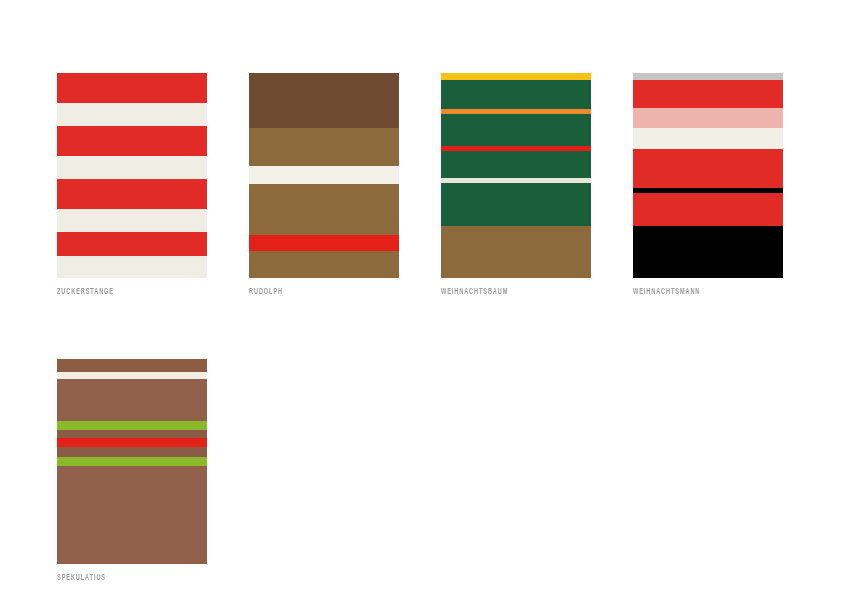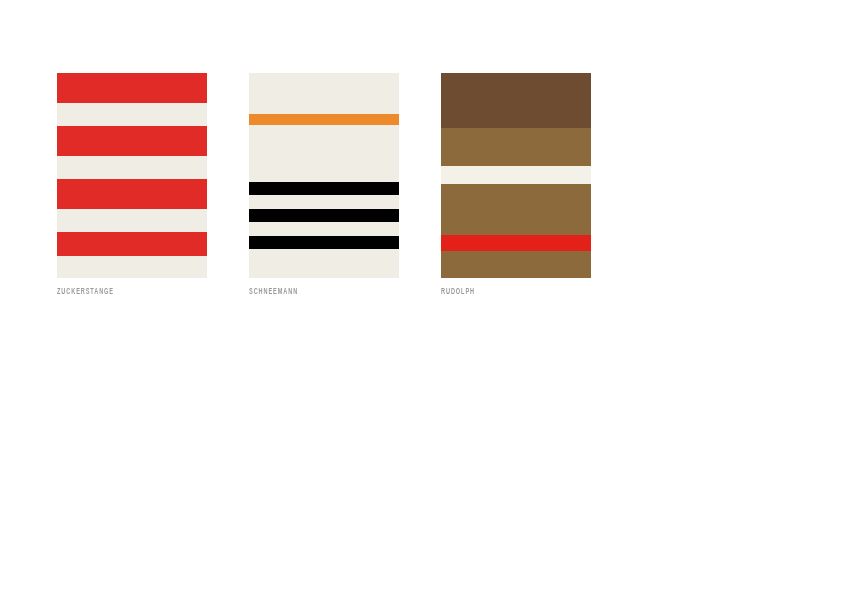--- a/index.html
+++ b/index.html
@@ -85,46 +85,73 @@
           <div class="band" style="background: rgb(224, 43, 38); height: 14.6341%;"></div>
           <div class="band" style="background: rgb(240, 237, 228); height: 11.2195%;"></div>
           <div class="band" style="background: rgb(224, 43, 38); height: 14.6341%;"></div>
           <div class="band" style="background: rgb(240, 237, 228); height: 11.2195%;"></div>
           <div class="band" style="background: rgb(224, 43, 38); height: 11.7073%;"></div>
           <div class="band" style="background: rgb(240, 237, 228); height: 10.7317%;"></div>
         </div>
       <div class="caption" style="color: rgb(154, 154, 154);">ZUCKERSTANGE</div>
     </div>
 
-    <div class="cell">
-      <div class="swatch">
-          <div class="band" style="background: rgb(240, 237, 228); height: 20%;"></div>
-          <div class="band" style="background: rgb(236, 138, 44); height: 5.36585%;"></div>
-          <div class="band" style="background: rgb(240, 237, 228); height: 27.8049%;"></div>
-          <div class="band" style="background: rgb(0, 0, 0); height: 6.34146%;"></div>
-          <div class="band" style="background: rgb(240, 237, 228); height: 6.82927%;"></div>
-          <div class="band" style="background: rgb(0, 0, 0); height: 6.34146%;"></div>
-          <div class="band" style="background: rgb(240, 237, 228); height: 6.82927%;"></div>
-          <div class="band" style="background: rgb(0, 0, 0); height: 6.34146%;"></div>
-          <div class="band" style="background: rgb(240, 237, 228); height: 14.1463%;"></div>
-        </div>
-      <div class="caption" style="color: rgb(154, 154, 154);">SCHNEEMANN</div>
-    </div>
 
     <div class="cell">
       <div class="swatch">
           <div class="band" style="background: rgb(110, 76, 49); height: 26.8293%;"></div>
           <div class="band" style="background: rgb(140, 106, 60); height: 18.5366%;"></div>
           <div class="band" style="background: rgb(244, 241, 232); height: 8.78049%;"></div>
           <div class="band" style="background: rgb(140, 106, 60); height: 24.878%;"></div>
           <div class="band" style="background: rgb(227, 33, 25); height: 7.80488%;"></div>
           <div class="band" style="background: rgb(140, 106, 60); height: 13.1707%;"></div>
         </div>
       <div class="caption" style="color: rgb(154, 154, 154);">RUDOLPH</div>
     </div>
 
 
 
+    <div class="cell">
+      <div class="swatch">
+          <div class="band" style="background: rgb(250, 193, 20); height: 3.41463%;"></div>
+          <div class="band" style="background: rgb(27, 94, 60); height: 14.1463%;"></div>
+          <div class="band" style="background: rgb(236, 138, 44); height: 2.43902%;"></div>
+          <div class="band" style="background: rgb(27, 94, 60); height: 15.6098%;"></div>
+          <div class="band" style="background: rgb(227, 33, 25); height: 2.43902%;"></div>
+          <div class="band" style="background: rgb(27, 94, 60); height: 13.1707%;"></div>
+          <div class="band" style="background: rgb(232, 230, 218); height: 2.43902%;"></div>
+          <div class="band" style="background: rgb(27, 94, 60); height: 20.9756%;"></div>
+          <div class="band" style="background: rgb(140, 106, 60); height: 25.3659%;"></div>
+        </div>
+      <div class="caption" style="color: rgb(154, 154, 154);">WEIHNACHTSBAUM</div>
+    </div>
 
+    <div class="cell">
+      <div class="swatch">
+          <div class="band" style="background: rgb(198, 198, 198); height: 3.41463%;"></div>
+          <div class="band" style="background: rgb(224, 43, 38); height: 13.6585%;"></div>
+          <div class="band" style="background: rgb(238, 179, 172); height: 9.7561%;"></div>
+          <div class="band" style="background: rgb(242, 239, 230); height: 10.2439%;"></div>
+          <div class="band" style="background: rgb(224, 43, 38); height: 19.0244%;"></div>
+          <div class="band" style="background: rgb(0, 0, 0); height: 2.43902%;"></div>
+          <div class="band" style="background: rgb(224, 43, 38); height: 16.0976%;"></div>
+          <div class="band" style="background: rgb(0, 0, 0); height: 25.3659%;"></div>
+        </div>
+      <div class="caption" style="color: rgb(154, 154, 154);">WEIHNACHTSMANN</div>
+    </div>
 
+    <div class="cell">
+      <div class="swatch">
+          <div class="band" style="background: rgb(140, 93, 66); height: 6.34146%;"></div>
+          <div class="band" style="background: rgb(240, 237, 226); height: 3.41463%;"></div>
+          <div class="band" style="background: rgb(145, 96, 74); height: 20.4878%;"></div>
+          <div class="band" style="background: rgb(138, 185, 42); height: 4.39024%;"></div>
+          <div class="band" style="background: rgb(138, 92, 70); height: 3.90244%;"></div>
+          <div class="band" style="background: rgb(227, 33, 25); height: 4.39024%;"></div>
+          <div class="band" style="background: rgb(138, 92, 70); height: 4.87805%;"></div>
+          <div class="band" style="background: rgb(138, 185, 42); height: 4.39024%;"></div>
+          <div class="band" style="background: rgb(145, 96, 74); height: 47.8049%;"></div>
+        </div>
+      <div class="caption" style="color: rgb(154, 154, 154);">SPEKULATIUS</div>
+    </div>
 
   </div>
 </div>
 
 </body></html>

